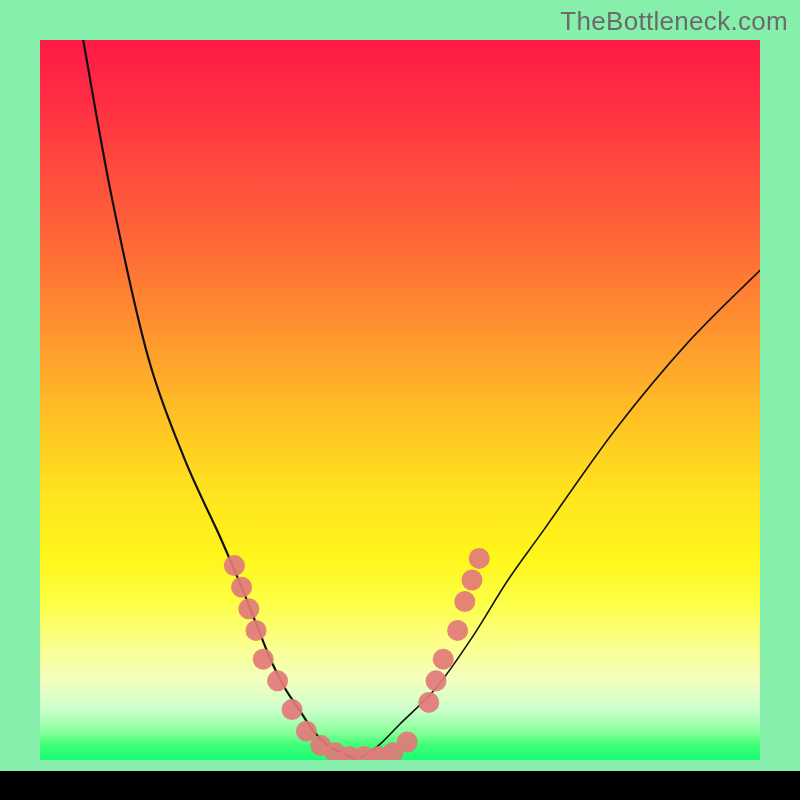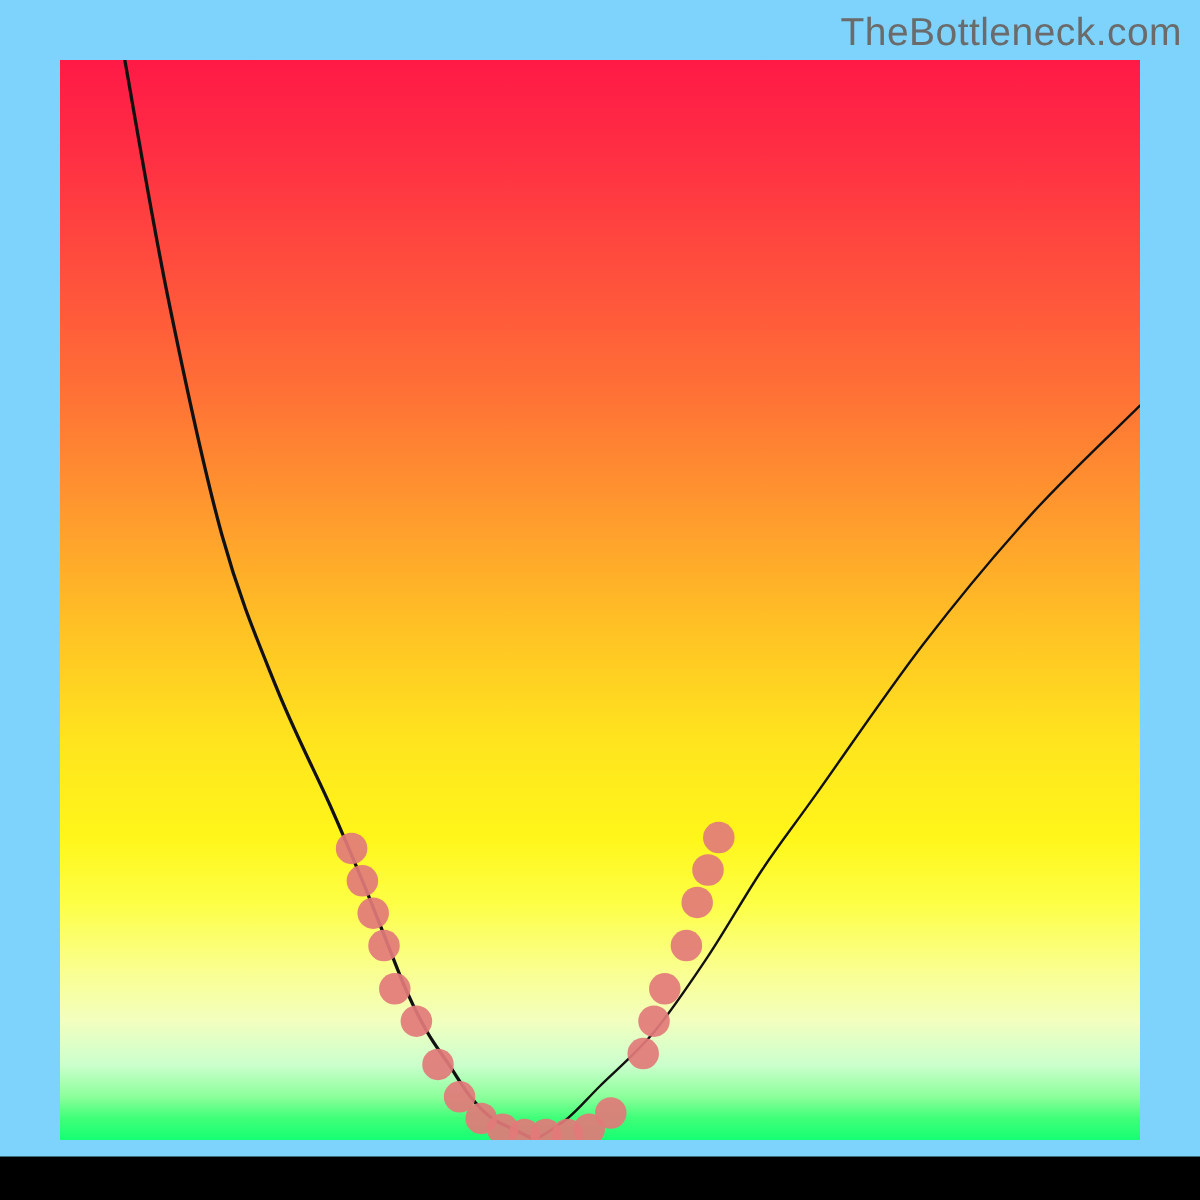--- a/index.html
+++ b/index.html
@@ -8,21 +8,21 @@
     width: 800px;
     height: 800px;
     background: #000;
     overflow: hidden;
     font-family: Arial, Helvetica, sans-serif;
   }
   .frame {
     position: relative;
     width: 800px;
     height: 771px;
-    background: #7dd3fc;
+    background: #86efac;
   }
   .watermark {
     position: absolute;
     top: 6px;
     right: 12px;
     font-size: 26px;
     font-weight: 400;
     color: #6b6b6b;
     letter-spacing: 0.3px;
     z-index: 10;

